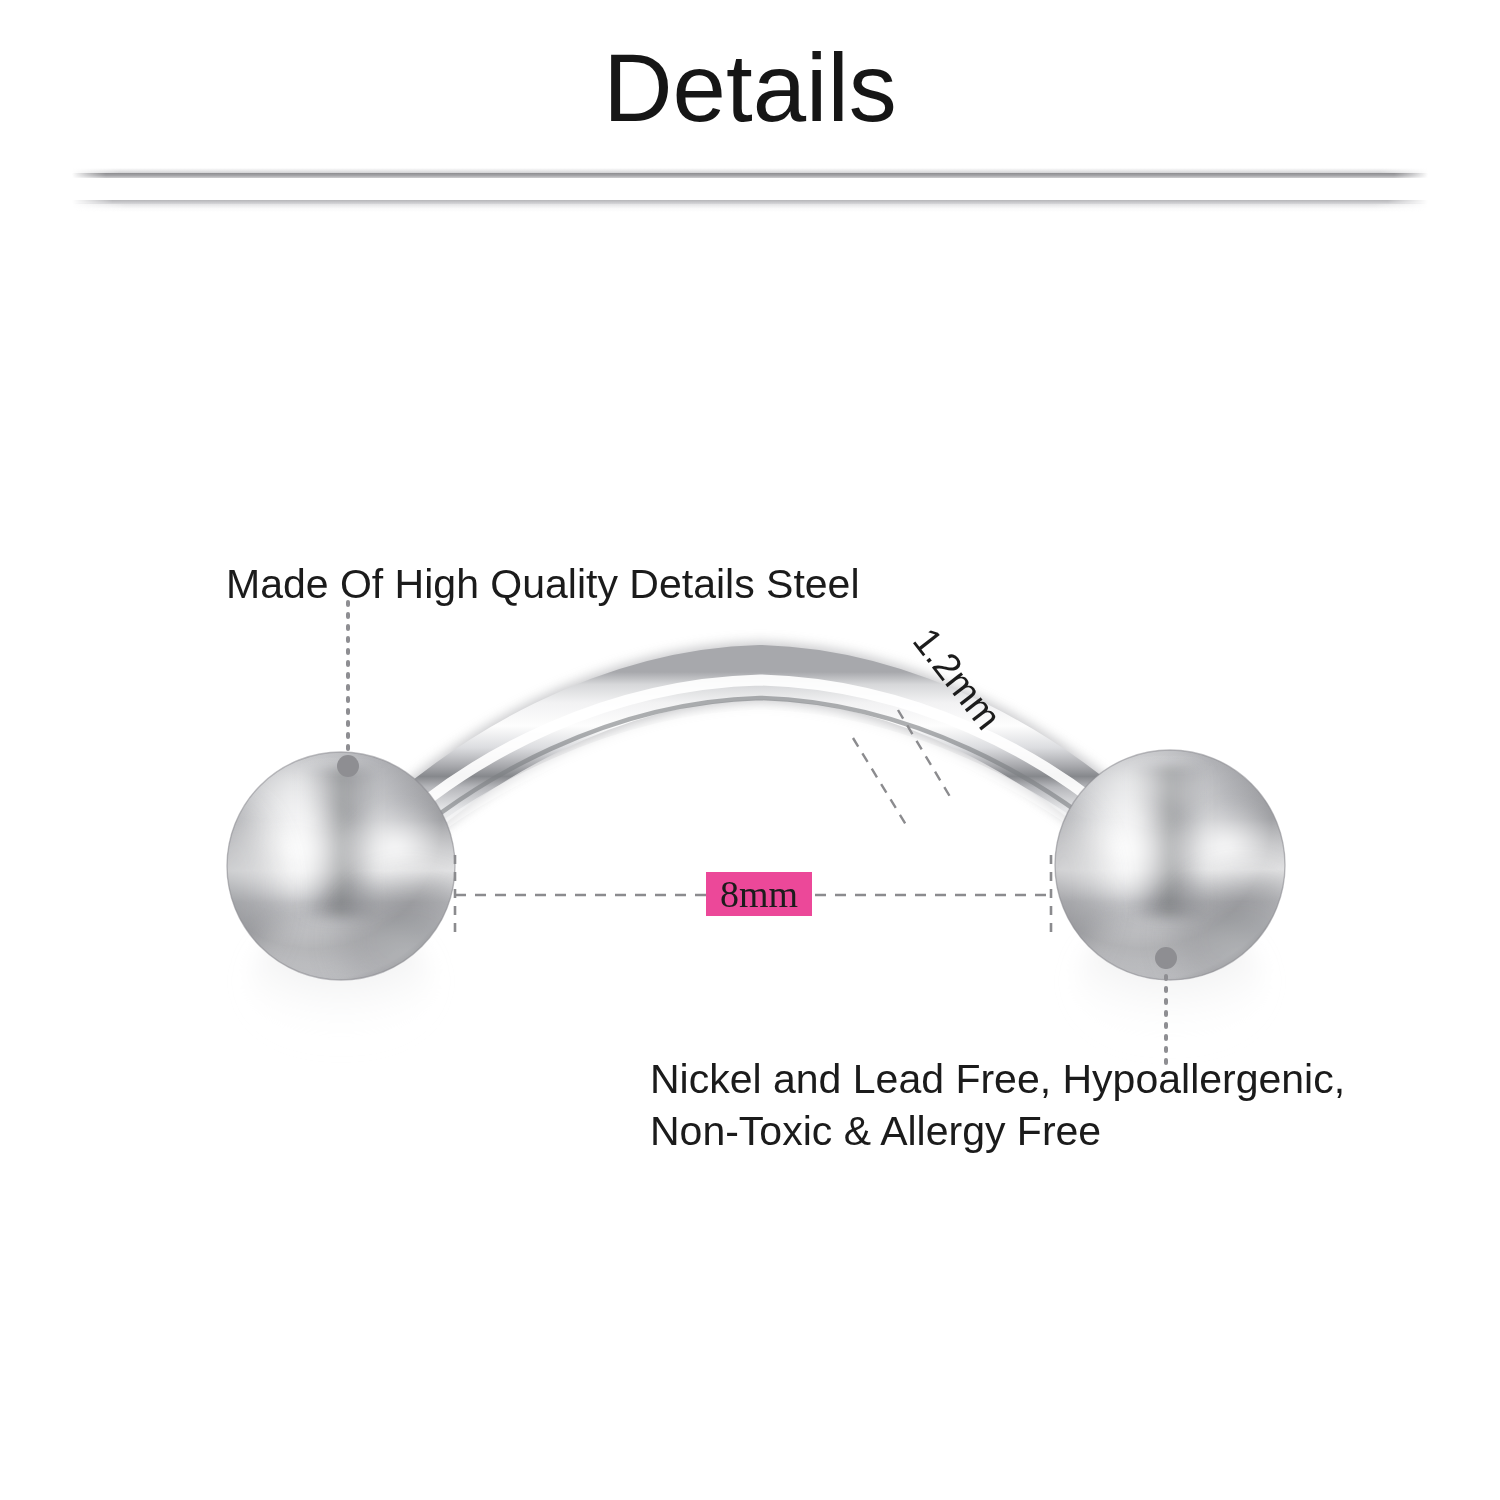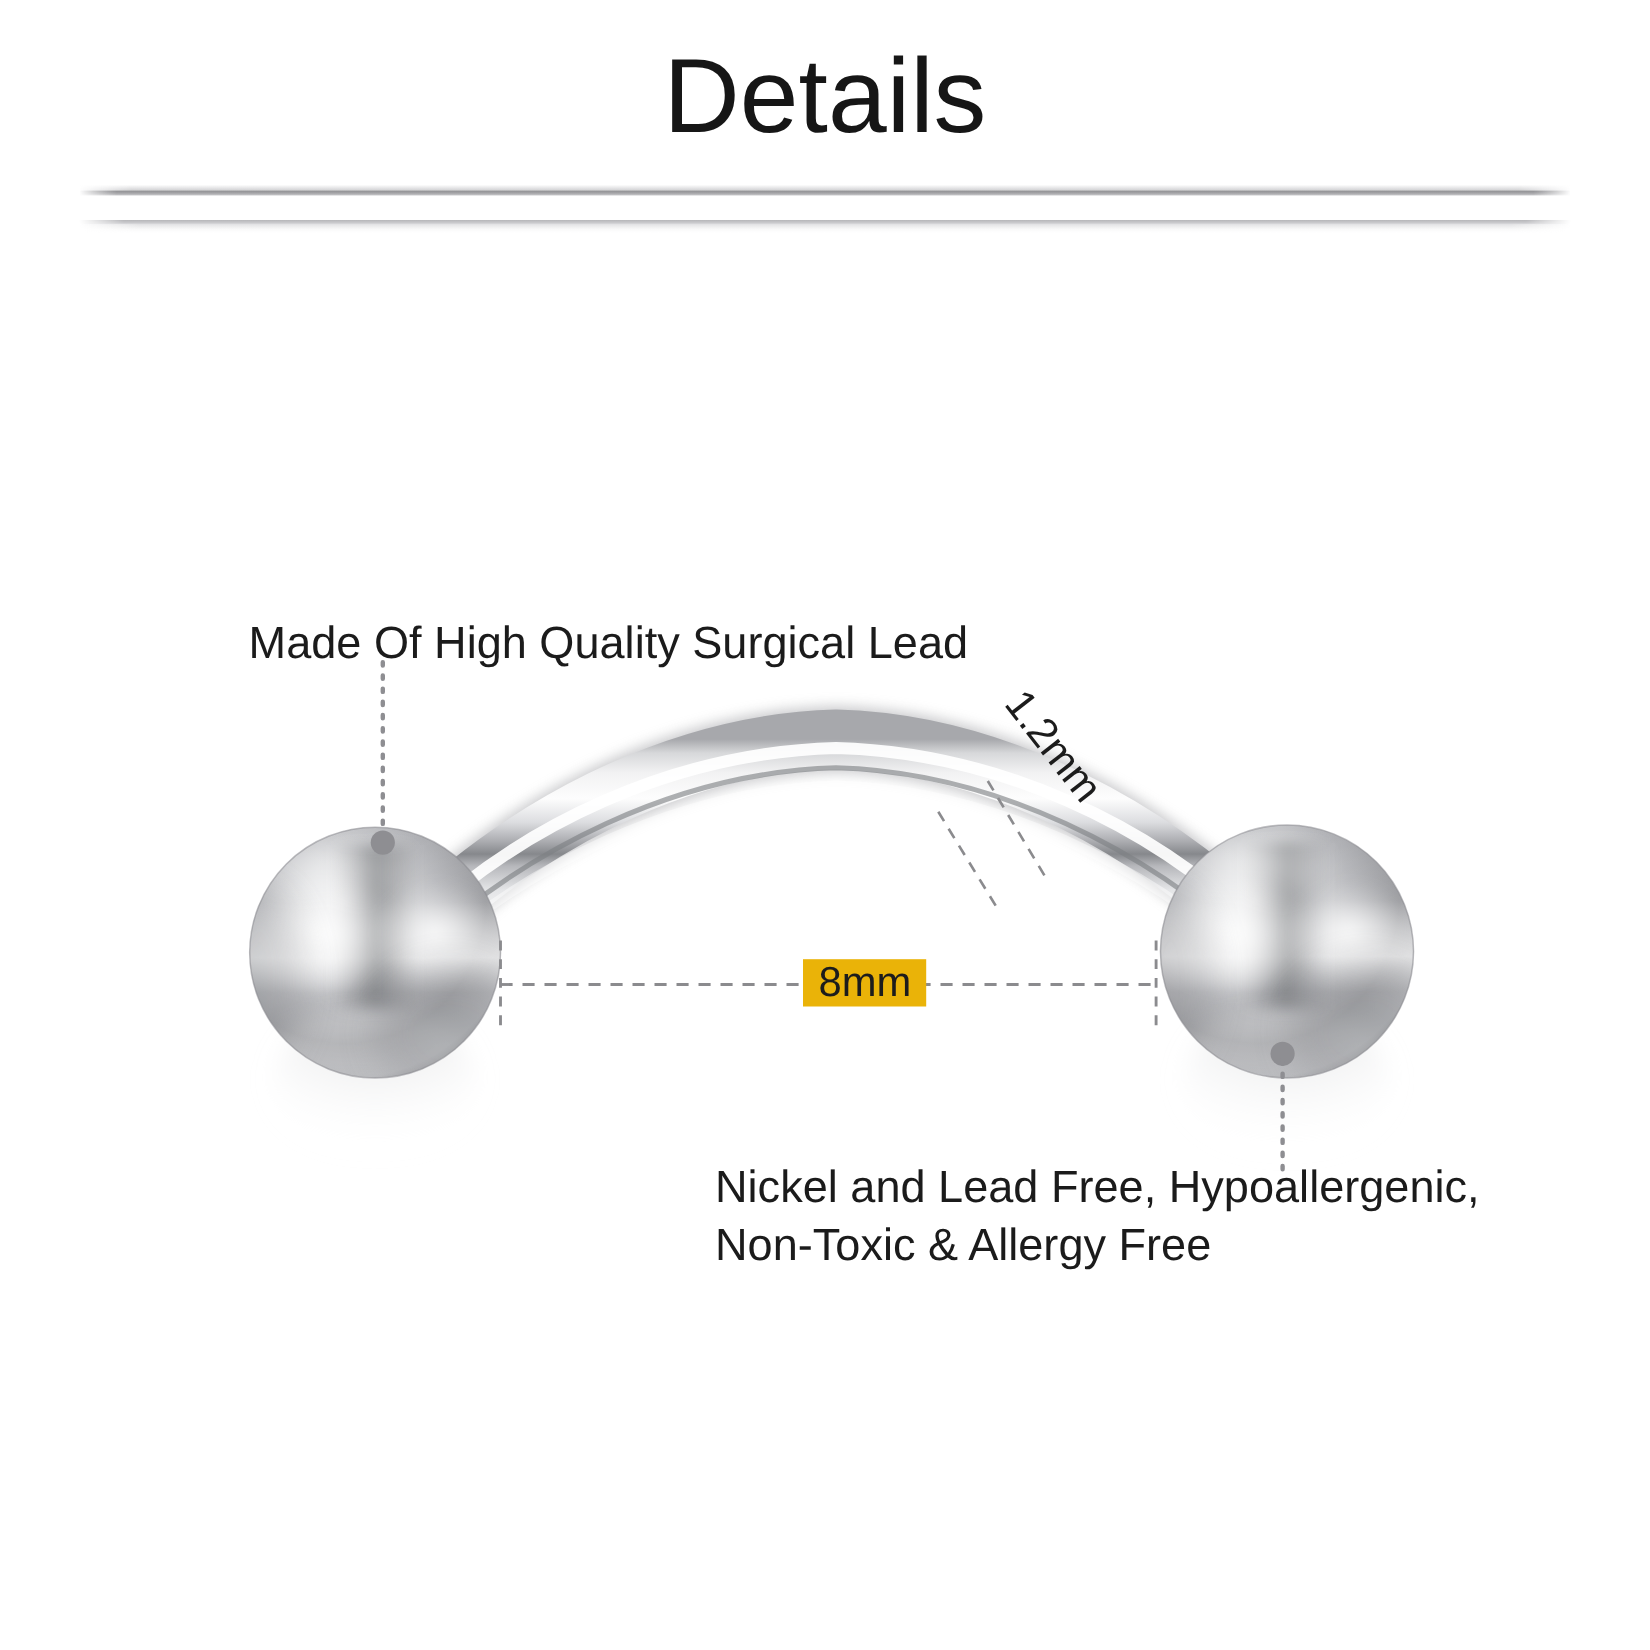--- a/index.html
+++ b/index.html
@@ -109,24 +109,25 @@
 
   
   .dim-label {
     position: absolute;
     color: #1c1c1c;
     font-size: 38px;
     font-weight: 400;
     white-space: nowrap;
   }
   #dim-8mm {
-    left: 730px;
+    left: 706px;
     top: 872px;
-    background: #eab308;
+    background: #ec4899;
     padding: 0 14px;
+    font-family: Liberation Serif, serif;
   }
   #dim-12mm {
     left: 938px;
     top: 620px;
     transform: rotate(52deg);
     transform-origin: left top;
   }
 </style>
 </head>
 <body>
@@ -137,21 +138,21 @@
 
   <div class="rule-wrap rule-a">
     <div class="glow"></div>
     <div class="core"></div>
   </div>
   <div class="rule-wrap rule-b">
     <div class="core"></div>
     <div class="glow"></div>
   </div>
 
-  <div class="annot" id="annot-top">Made Of High Quality Surgical Lead</div>
+  <div class="annot" id="annot-top">Made Of High Quality Details Steel</div>
 
   <div class="annot" id="annot-bottom">Nickel and Lead Free, Hypoallergenic,
 Non-Toxic &amp; Allergy Free</div>
 
   <div id="product">
     <svg width="1500" height="520" viewBox="0 0 1500 520" xmlns="http://www.w3.org/2000/svg">
       <defs>
 
         <radialGradient id="ballBase" cx="38%" cy="30%" r="78%">
           <stop offset="0%" stop-color="#f4f4f5"></stop>

